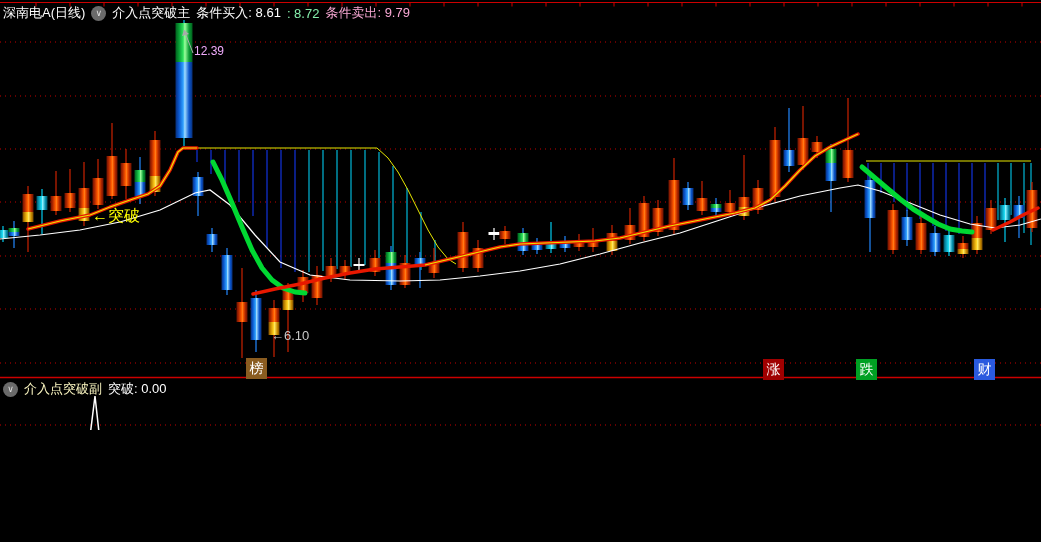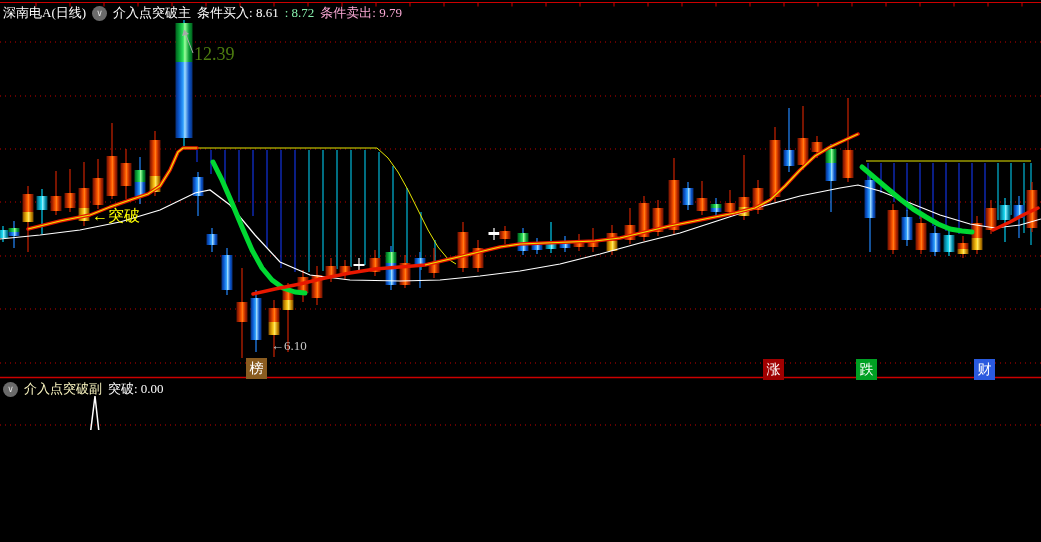--- a/index.html
+++ b/index.html
@@ -1,33 +1,33 @@
 <!DOCTYPE html>
 <html><head>
 <meta charset="utf-8">
 <style>
   html,body{margin:0;padding:0;background:#000;}
   #screen{position:relative;width:1041px;height:430px;background:#000;overflow:hidden;
-          font-family:Liberation Serif, serif;}
+          font-family:Liberation Sans, sans-serif;}
   #main-svg{position:absolute;left:0;top:0;}
   .hdr{position:absolute;left:3px;top:4px;display:flex;align-items:center;gap:6px;
        font-size:13px;white-space:nowrap;z-index:5;}
   .hdr2{position:absolute;left:3px;top:380px;display:flex;align-items:center;gap:6px;
        font-size:13px;white-space:nowrap;z-index:5;}
   .t-white{color:#ffffff;}
   .t-red{color:#86efac;}
   .t-yellow{color:#f9a8d4;}
   .t-gray{color:#fef9c3;}
   .icon-circle{display:inline-flex;align-items:center;justify-content:center;
        width:15px;height:15px;border-radius:50%;background:#6a6a6a;color:#e0e0e0;
        font-size:9px;line-height:15px;}
   .ann{position:absolute;z-index:4;white-space:nowrap;}
-  #ann-high{left:194px;top:44px;color:#4d7c0f;font-size:18px;}
+  #ann-high{left:194px;top:44px;color:#f0abfc;font-size:12px;}
   #ann-break{left:92px;top:206px;color:#ffff00;font-size:16px;}
-  #ann-low{left:271px;top:338px;color:#c8c8c8;font-size:13px;}
+  #ann-low{left:271px;top:328px;color:#c8c8c8;font-size:13px;}
   .wm{position:absolute;width:21px;height:21px;color:#fff;font-size:14px;line-height:21px;
       text-align:center;z-index:3;}
 </style>
 </head>
 <body>
 
 <div id="screen">
 
   <svg id="main-svg" width="1041" height="542" viewBox="0 0 1041 542">
     <defs>

